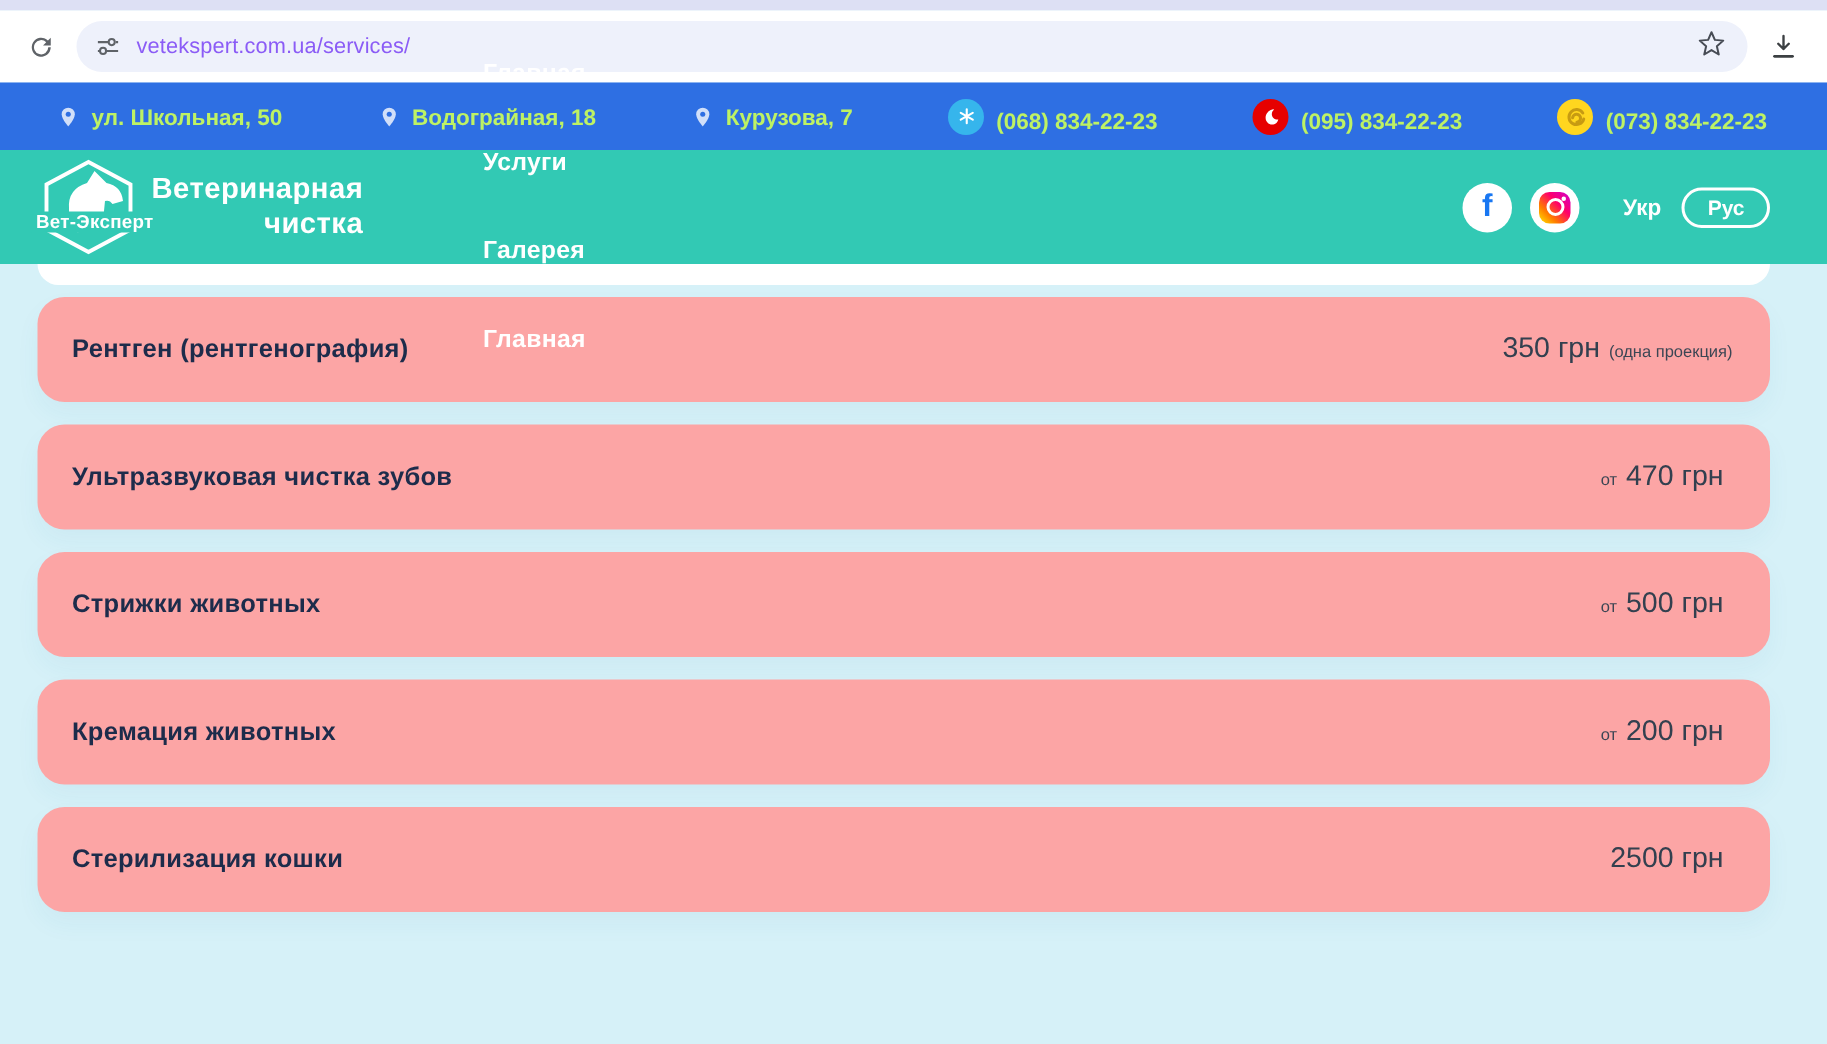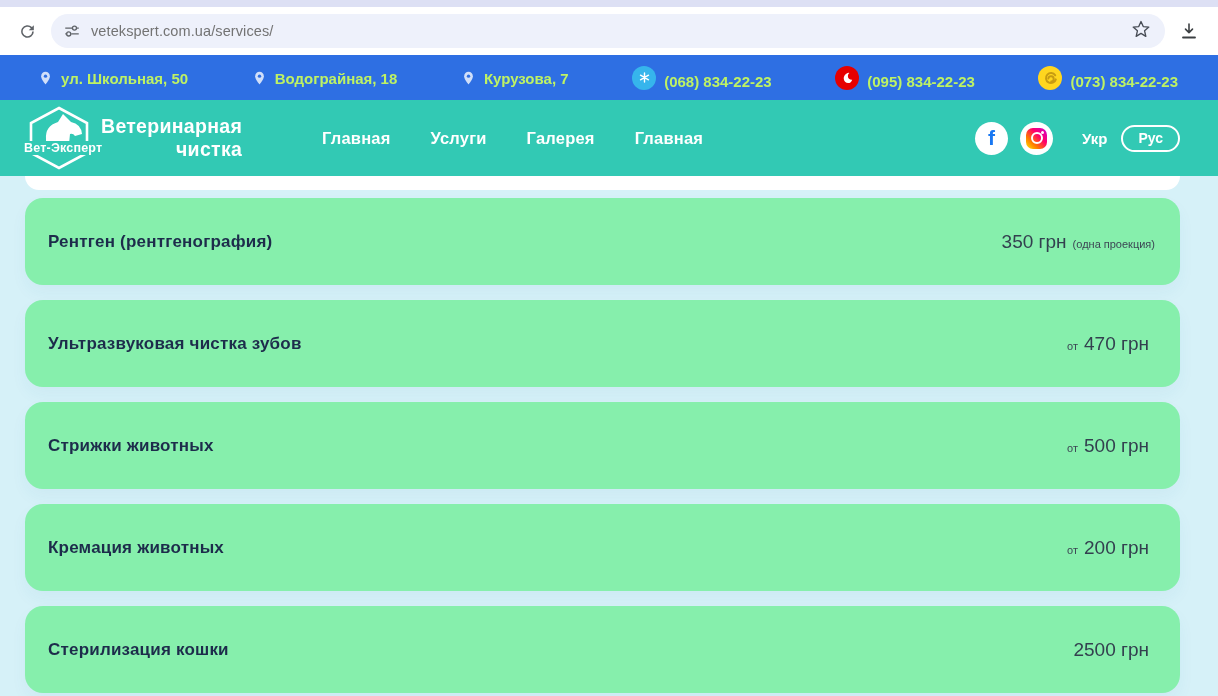--- a/index.html
+++ b/index.html
@@ -4,54 +4,54 @@
 <style>
   * { box-sizing: border-box; margin: 0; padding: 0; }
   html,body { width:1218px; height:696px; overflow:hidden; }
   body { font-family:"Liberation Sans", sans-serif; background: var(--page-bg, #d6f1f8); }
 
   
   .tabstrip { height:7px; background:#dde0f4; }
   .toolbar { height:48px; background:#fff; display:flex; align-items:center; padding:0 14px 0 12px; gap:9px; }
   .icon-btn { width:30px; height:30px; display:flex; align-items:center; justify-content:center; border-radius:50%; cursor:pointer; flex:0 0 auto; }
   .omnibox { flex:1; height:34px; background:#eef1fb; border-radius:17px; display:flex; align-items:center; padding:0 10px 0 12px; gap:10px; }
-  .omnibox .url { flex:1; font-size:14.5px; color:#737373; letter-spacing:.1px; }
+  .omnibox .url { flex:1; font-size:14.5px; color:#8b5cf6; letter-spacing:.1px; }
   .omnibox .star { margin-right:4px; }
 
   
   .topbar { height:45px; background:var(--topbar-blue, #2e6fe3); display:flex; align-items:center; justify-content:space-between; padding:0 40px 0 38px; }
   .topbar-item { display:flex; align-items:flex-end; gap:8px; color:#bef264; font-weight:bold; font-size:15px; white-space:nowrap; cursor:pointer; }
   .carrier { width:24px; height:24px; border-radius:50%; display:flex; align-items:center; justify-content:center; flex:0 0 auto; }
   .carrier.ks { background:var(--kyivstar-blue, #36b5ec); }
   .carrier.vf { background:var(--vodafone-red, #e60000); }
   .carrier.lc { background:var(--lifecell-yellow, #ffd61f); }
 
   
   .nav { height:76px; background:var(--nav-teal, #32c9b4); display:flex; align-items:center; padding:0 38px 0 25px; color:#fff; position:relative; }
   .logo { display:flex; align-items:center; cursor:pointer; position:relative; width:212px; flex:0 0 auto; }
   .logo-hex { position:relative; width:68px; height:66px; flex:0 0 auto; }
   .logo-badge { position:absolute; left:-4px; bottom:16px; font-size:12.5px; font-weight:bold; background:var(--nav-teal, #32c9b4); padding:0 3px; letter-spacing:.2px; white-space:nowrap; }
   .logo-text { margin-left:8px; font-weight:bold; font-size:19.5px; line-height:1.2; display:flex; flex-direction:column; letter-spacing:.3px; }
   .logo-text .l2 { text-align:right; }
-  .menu { display:flex; gap:40px; margin-left:85px; font-weight:bold; font-size:16.5px; letter-spacing:.2px; }
+  .menu { display:flex; gap:40px; margin-left:85px; font-weight:bold; font-size:16.5px; letter-spacing:.2px;flex-direction:column; }
   .menu-item { cursor:pointer; white-space:nowrap; }
   .nav-right { margin-left:auto; display:flex; align-items:center; gap:12px; }
   .soc { width:33px; height:33px; border-radius:50%; background:#fff; display:flex; align-items:center; justify-content:center; cursor:pointer; flex:0 0 auto; }
   .fb-f { color:var(--facebook-blue, #1877f2); font-weight:bold; font-size:21px; line-height:1; transform:translateY(-1px); }
   .ig-sq { width:21px; height:21px; border-radius:7px; background:linear-gradient(45deg,#ffd600 5%,#ff7a00 30%,#ff0069 62%,#d300c5 95%); position:relative; }
   .ig-lens { position:absolute; inset:4.5px; border:2px solid #fff; border-radius:50%; }
   .ig-dot { position:absolute; top:3px; right:3px; width:3px; height:3px; background:#fff; border-radius:50%; }
   .lang { display:flex; align-items:center; gap:14px; margin-left:17px; }
   .lang-ukr { font-weight:bold; font-size:15px; cursor:pointer; }
   .lang-rus { border:2px solid #fff; border-radius:15px; padding:3px 15px 4px; font-weight:bold; font-size:14px; cursor:pointer; }
 
   
   .content { padding:0; }
   .card-sliver { height:14px; background:#fff; border-radius:0 0 18px 18px; margin:0 38px 8px 25px; }
-  .service-card { background:#86efac; border-radius:18px; margin:0 38px 15px 25px; height:87px;
+  .service-card { background:#fca5a5; border-radius:18px; margin:0 38px 15px 25px; height:70px;
                   display:flex; align-items:center; justify-content:space-between; padding:0 25px 0 23px;
                   box-shadow:0 8px 16px rgba(46,120,150,.05); }
   .service-title { font-weight:bold; font-size:17px; color:var(--title-color, #1d2c4b); letter-spacing:.2px; }
   .service-price { display:flex; align-items:baseline; gap:6px; color:#33404f; font-size:19px; white-space:nowrap; }
   .price-prefix { font-size:11px; color:#3c4654; }
   .price-note { font-size:11px; color:#3c4654; }
 </style>
 </head>
 <body>
 

